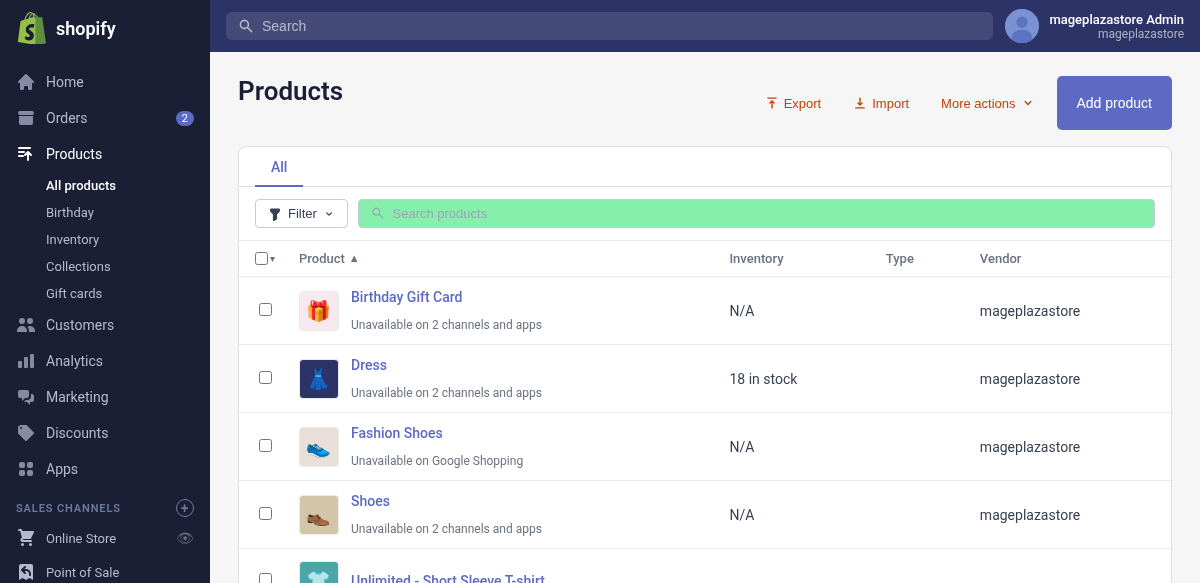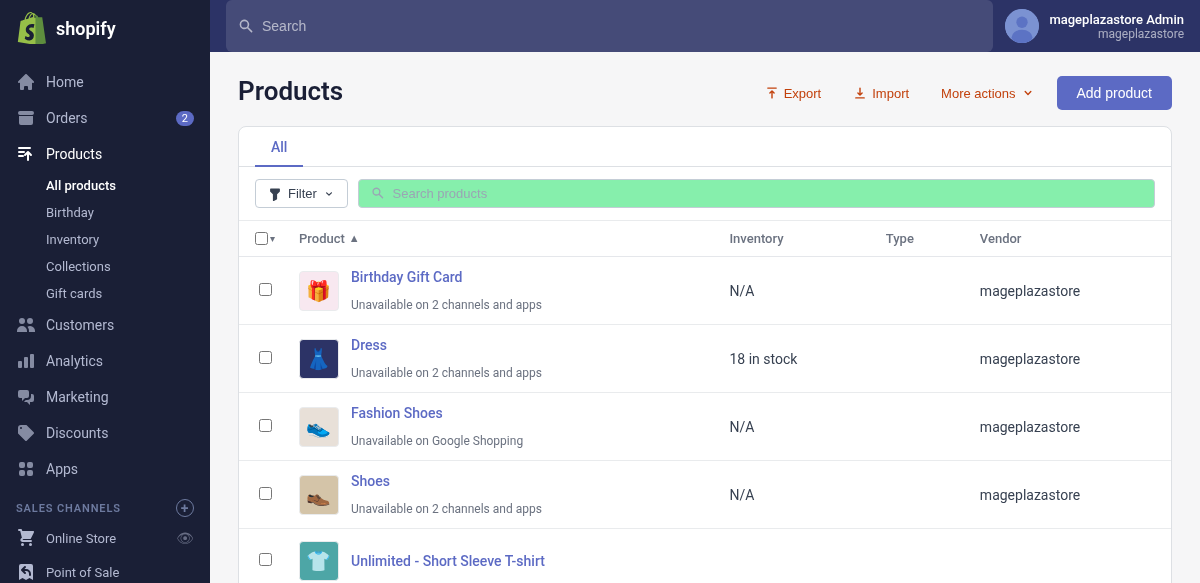--- a/index.html
+++ b/index.html
@@ -140,21 +140,21 @@
       flex-shrink: 0;
     }
     .search-bar {
       flex: 1;
       background: rgba(255,255,255,0.12);
       border-radius: 6px;
       display: flex;
       align-items: center;
       gap: 8px;
       padding: 0 12px;
-      height: 52px;
+      height: 28px;
     }
     .search-bar input {
       background: transparent;
       border: none;
       outline: none;
       color: #fff;
       font-size: 14px;
       width: 100%;
     }
     .search-bar input::placeholder { color: rgba(255,255,255,0.6); }
@@ -212,21 +212,21 @@
       cursor: pointer;
       background: none;
       border: none;
       padding: 6px 10px;
     }
     .btn-primary {
       background: #5c6ac4;
       color: #fff;
       border: none;
       border-radius: 5px;
-      padding: 9px 20px;
+      padding: 19px 20px;
       font-size: 14px;
       font-weight: 500;
       cursor: pointer;
     }
 
     
     .card {
       background: #fff;
       border-radius: 8px;
       border: 1px solid #dde0e4;

